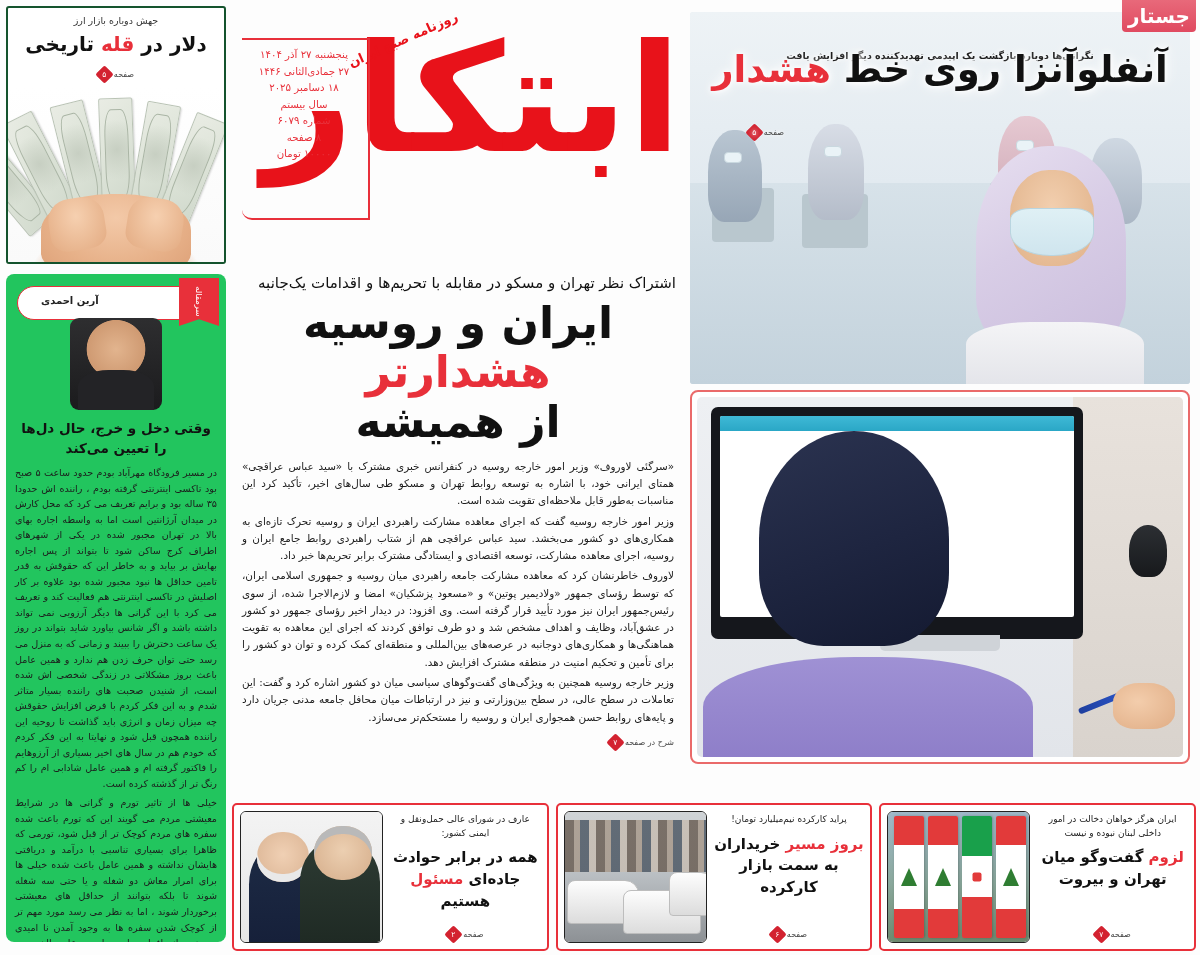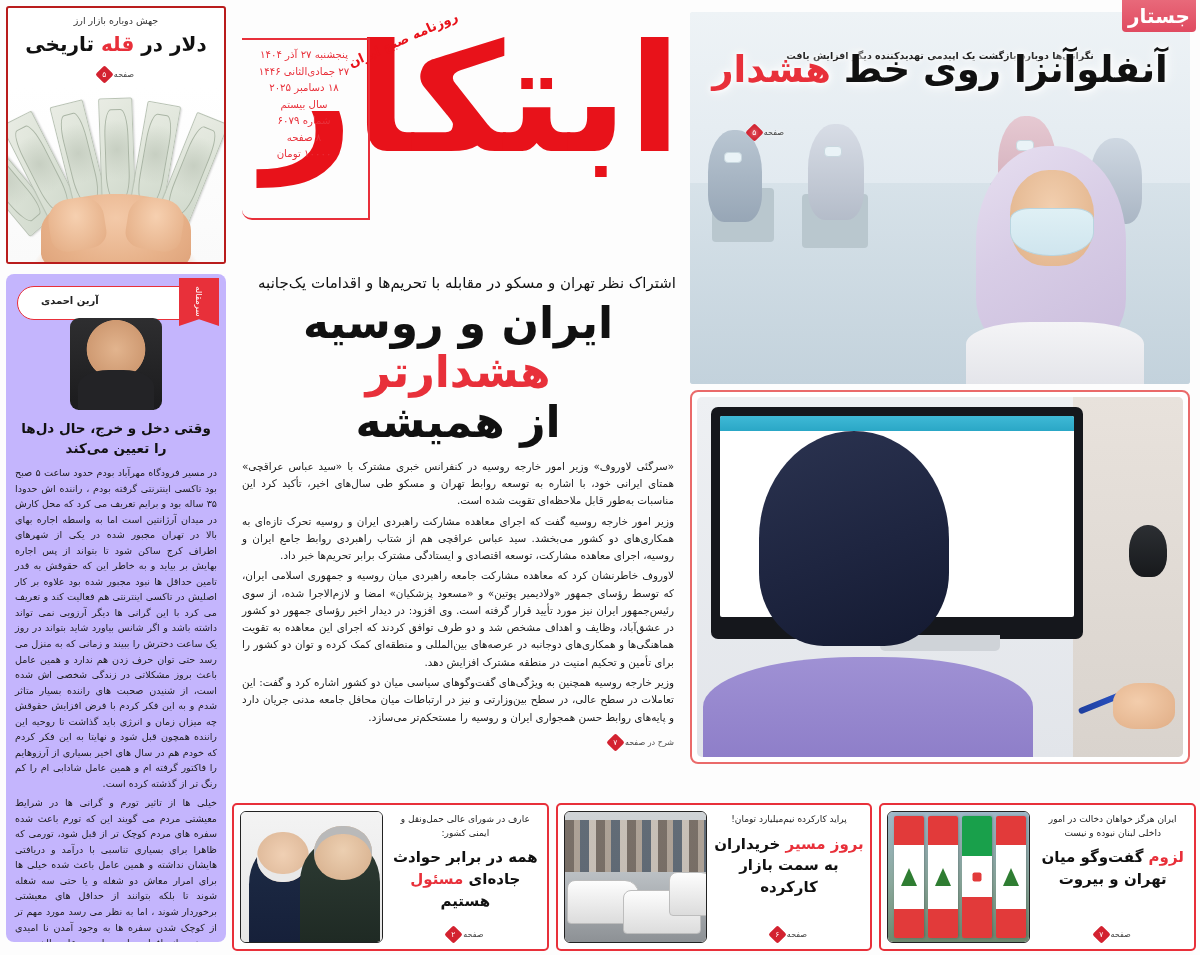--- a/index.html
+++ b/index.html
@@ -17,21 +17,21 @@
   }
 
   
   .left-col {
     position: absolute; left: 0; top: 0;
     width: 232px; height: 955px;
     padding: 6px 6px 0 6px;
   }
   .currency-box {
     position: relative;
-    border: 2px solid #b91c1c;
+    border: 2px solid #14532d;
     border-radius: 3px;
     height: 258px;
     overflow: hidden;
     background: #fff;
   }
   .cb-kicker {
     text-align: center;
     font-size: 9.5px;
     color: #333;
     padding-top: 7px;
@@ -96,21 +96,21 @@
     width: 56px; height: 52px;
     background: radial-gradient(ellipse at 50% 35%, #f6d0b0, #e3ab82);
     border-radius: 40% 40% 30% 30%;
   }
   .hands::before { left: 8px; transform: rotate(-9deg); }
   .hands::after  { right: 8px; transform: rotate(9deg); }
 
   
   .editorial {
     margin-top: 10px;
-    background: #c4b5fd;
+    background: #22c55e;
     border-radius: 8px;
     padding: 8px 9px 10px 9px;
     height: 668px;
     position: relative;
     overflow: hidden;
   }
   .ed-head {
     position: relative;
     height: 44px;
   }

